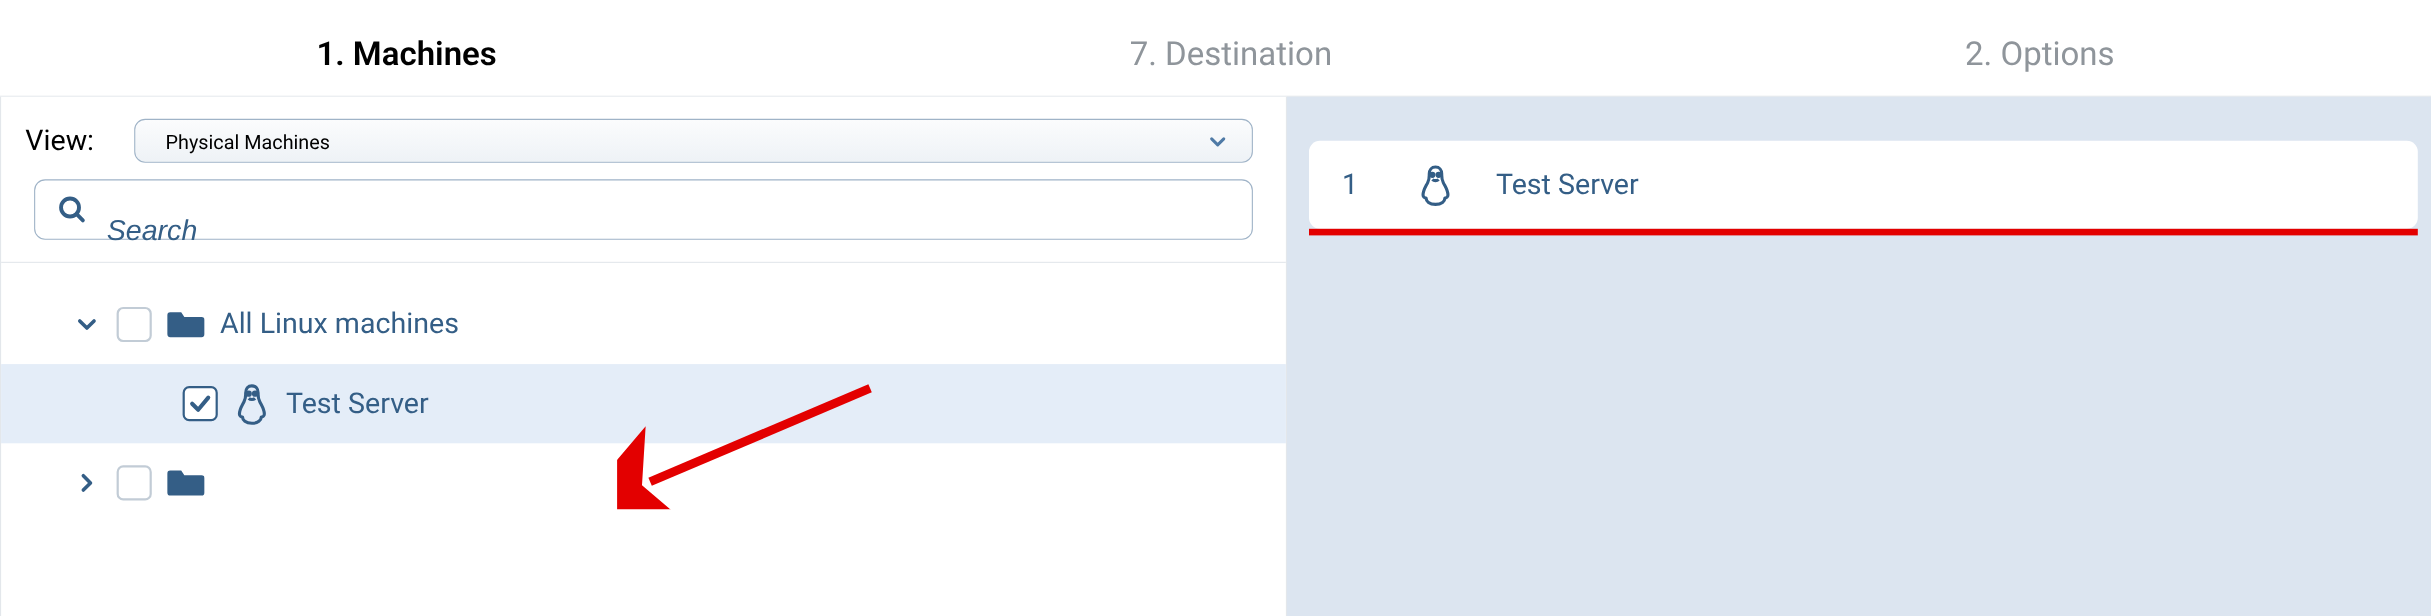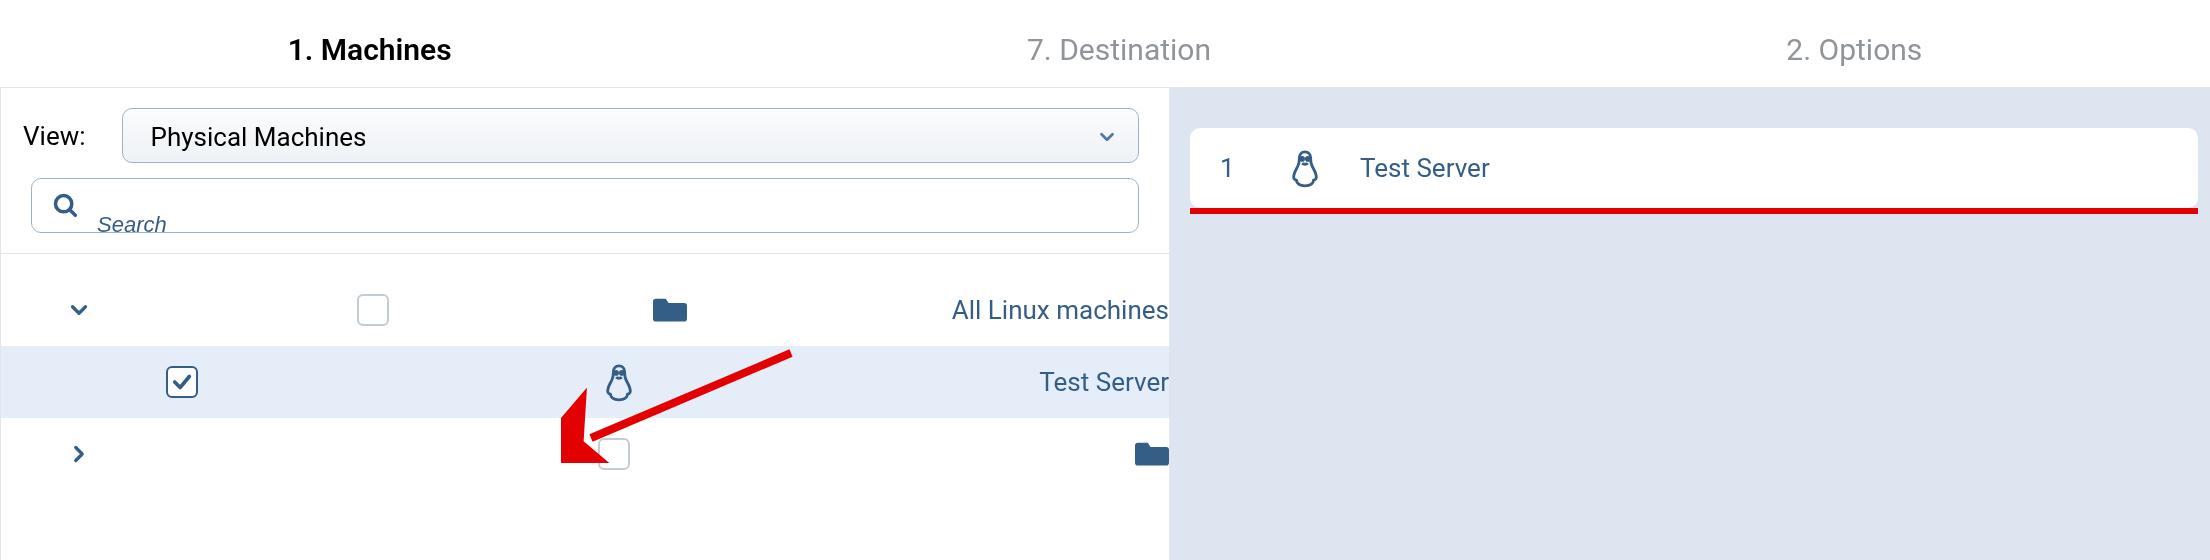--- a/index.html
+++ b/index.html
@@ -59,30 +59,30 @@
     align-items: center;
     padding: 20px 30px 10px 22px;
     gap: 36px;
   }
   .view-label {
     font-size: 26px;
     color: #000;
   }
   .dropdown {
     flex: 1;
-    height: 55px;
+    height: 40px;
     border: 1px solid #9fb3c7;
     border-radius: 10px;
     background: linear-gradient(#fbfcfd, #eef2f6);
     display: flex;
     align-items: center;
     justify-content: space-between;
     padding: 2px 20px 0 28px;
     cursor: pointer;
-    font-size: 26px;
+    font-size: 18px;
     color: #000;
   }
   .dropdown .chev {
     width: 22px;
     height: 22px;
     display: flex;
     align-items: center;
     justify-content: center;
     color: #4f7aa6;
   }
@@ -104,21 +104,21 @@
   .search-ic {
     width: 28px;
     height: 28px;
     color: #345e86;
     flex-shrink: 0;
   }
   .search-input {
     flex: 1;
     border: none;
     outline: none;
-    font-size: 22px;
+    font-size: 26px;
     color: #345e86;
     font-style: italic;
     background: transparent;
     margin-top: 38px;
   }
   .search-input::placeholder {
     color: #345e86;
     font-style: italic;
   }
 
@@ -134,21 +134,20 @@
   }
   .tree-row {
     display: flex;
     align-items: center;
     height: 72px;
     padding-left: 65px;
     font-size: 26px;
     color: #345e86;
     cursor: pointer;
     gap: 14px;
-    justify-content: space-between;
   }
   .tree-row.child {
     padding-left: 165px;
     background: #e4edf8;
   }
   .tree-row .folder {
     width: 34px;
     height: 28px;
     color: #345e86;
     flex-shrink: 0;

